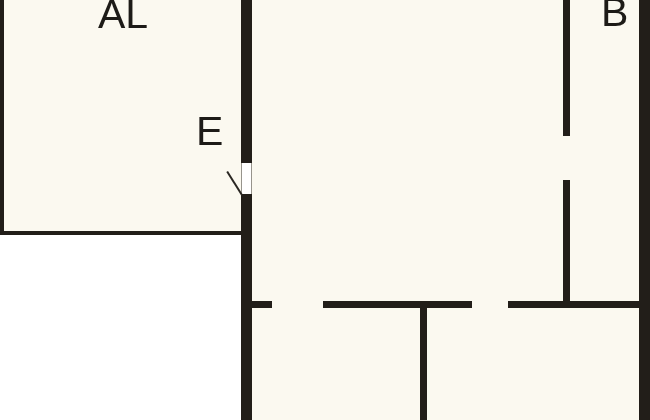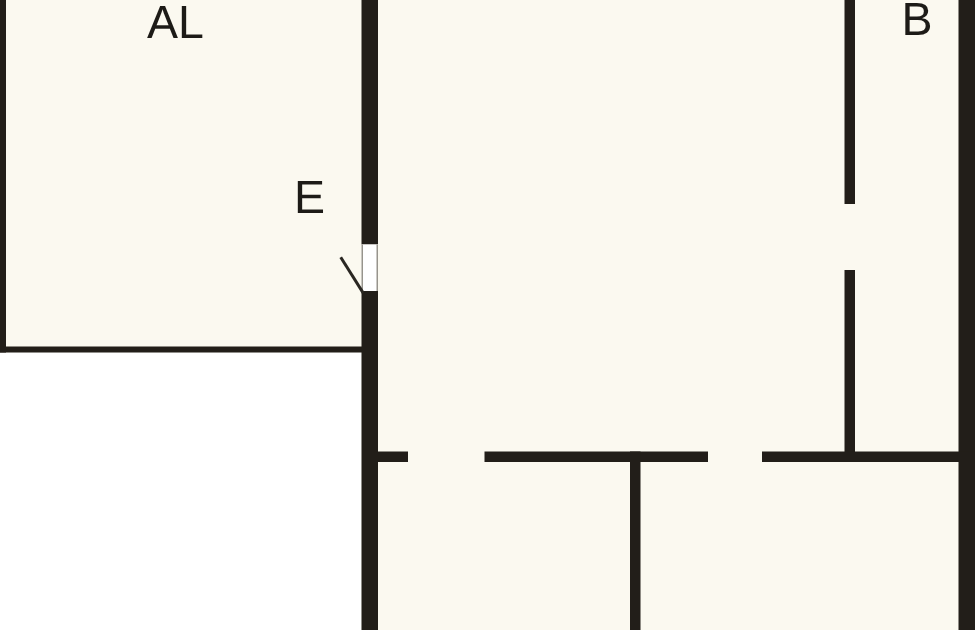--- a/index.html
+++ b/index.html
@@ -8,21 +8,21 @@
     position:relative;
     width:650px;height:420px;
     background:#FBF9F0;
     overflow:hidden;
   }
   .wall{position:absolute;background:#221E19;}
   .exterior{position:absolute;background:#FFFFFF;}
   .room-label{
     position:absolute;
     color:#1D1B17;
-    font-size:31px;
+    font-size:41px;
     line-height:31px;
     white-space:nowrap;
   }
   .door-opening{
     position:absolute;
     background:#FFFFFF;
     border-left:1px solid #97948C;
     border-right:1px solid #97948C;
     box-sizing:border-box;
   }

